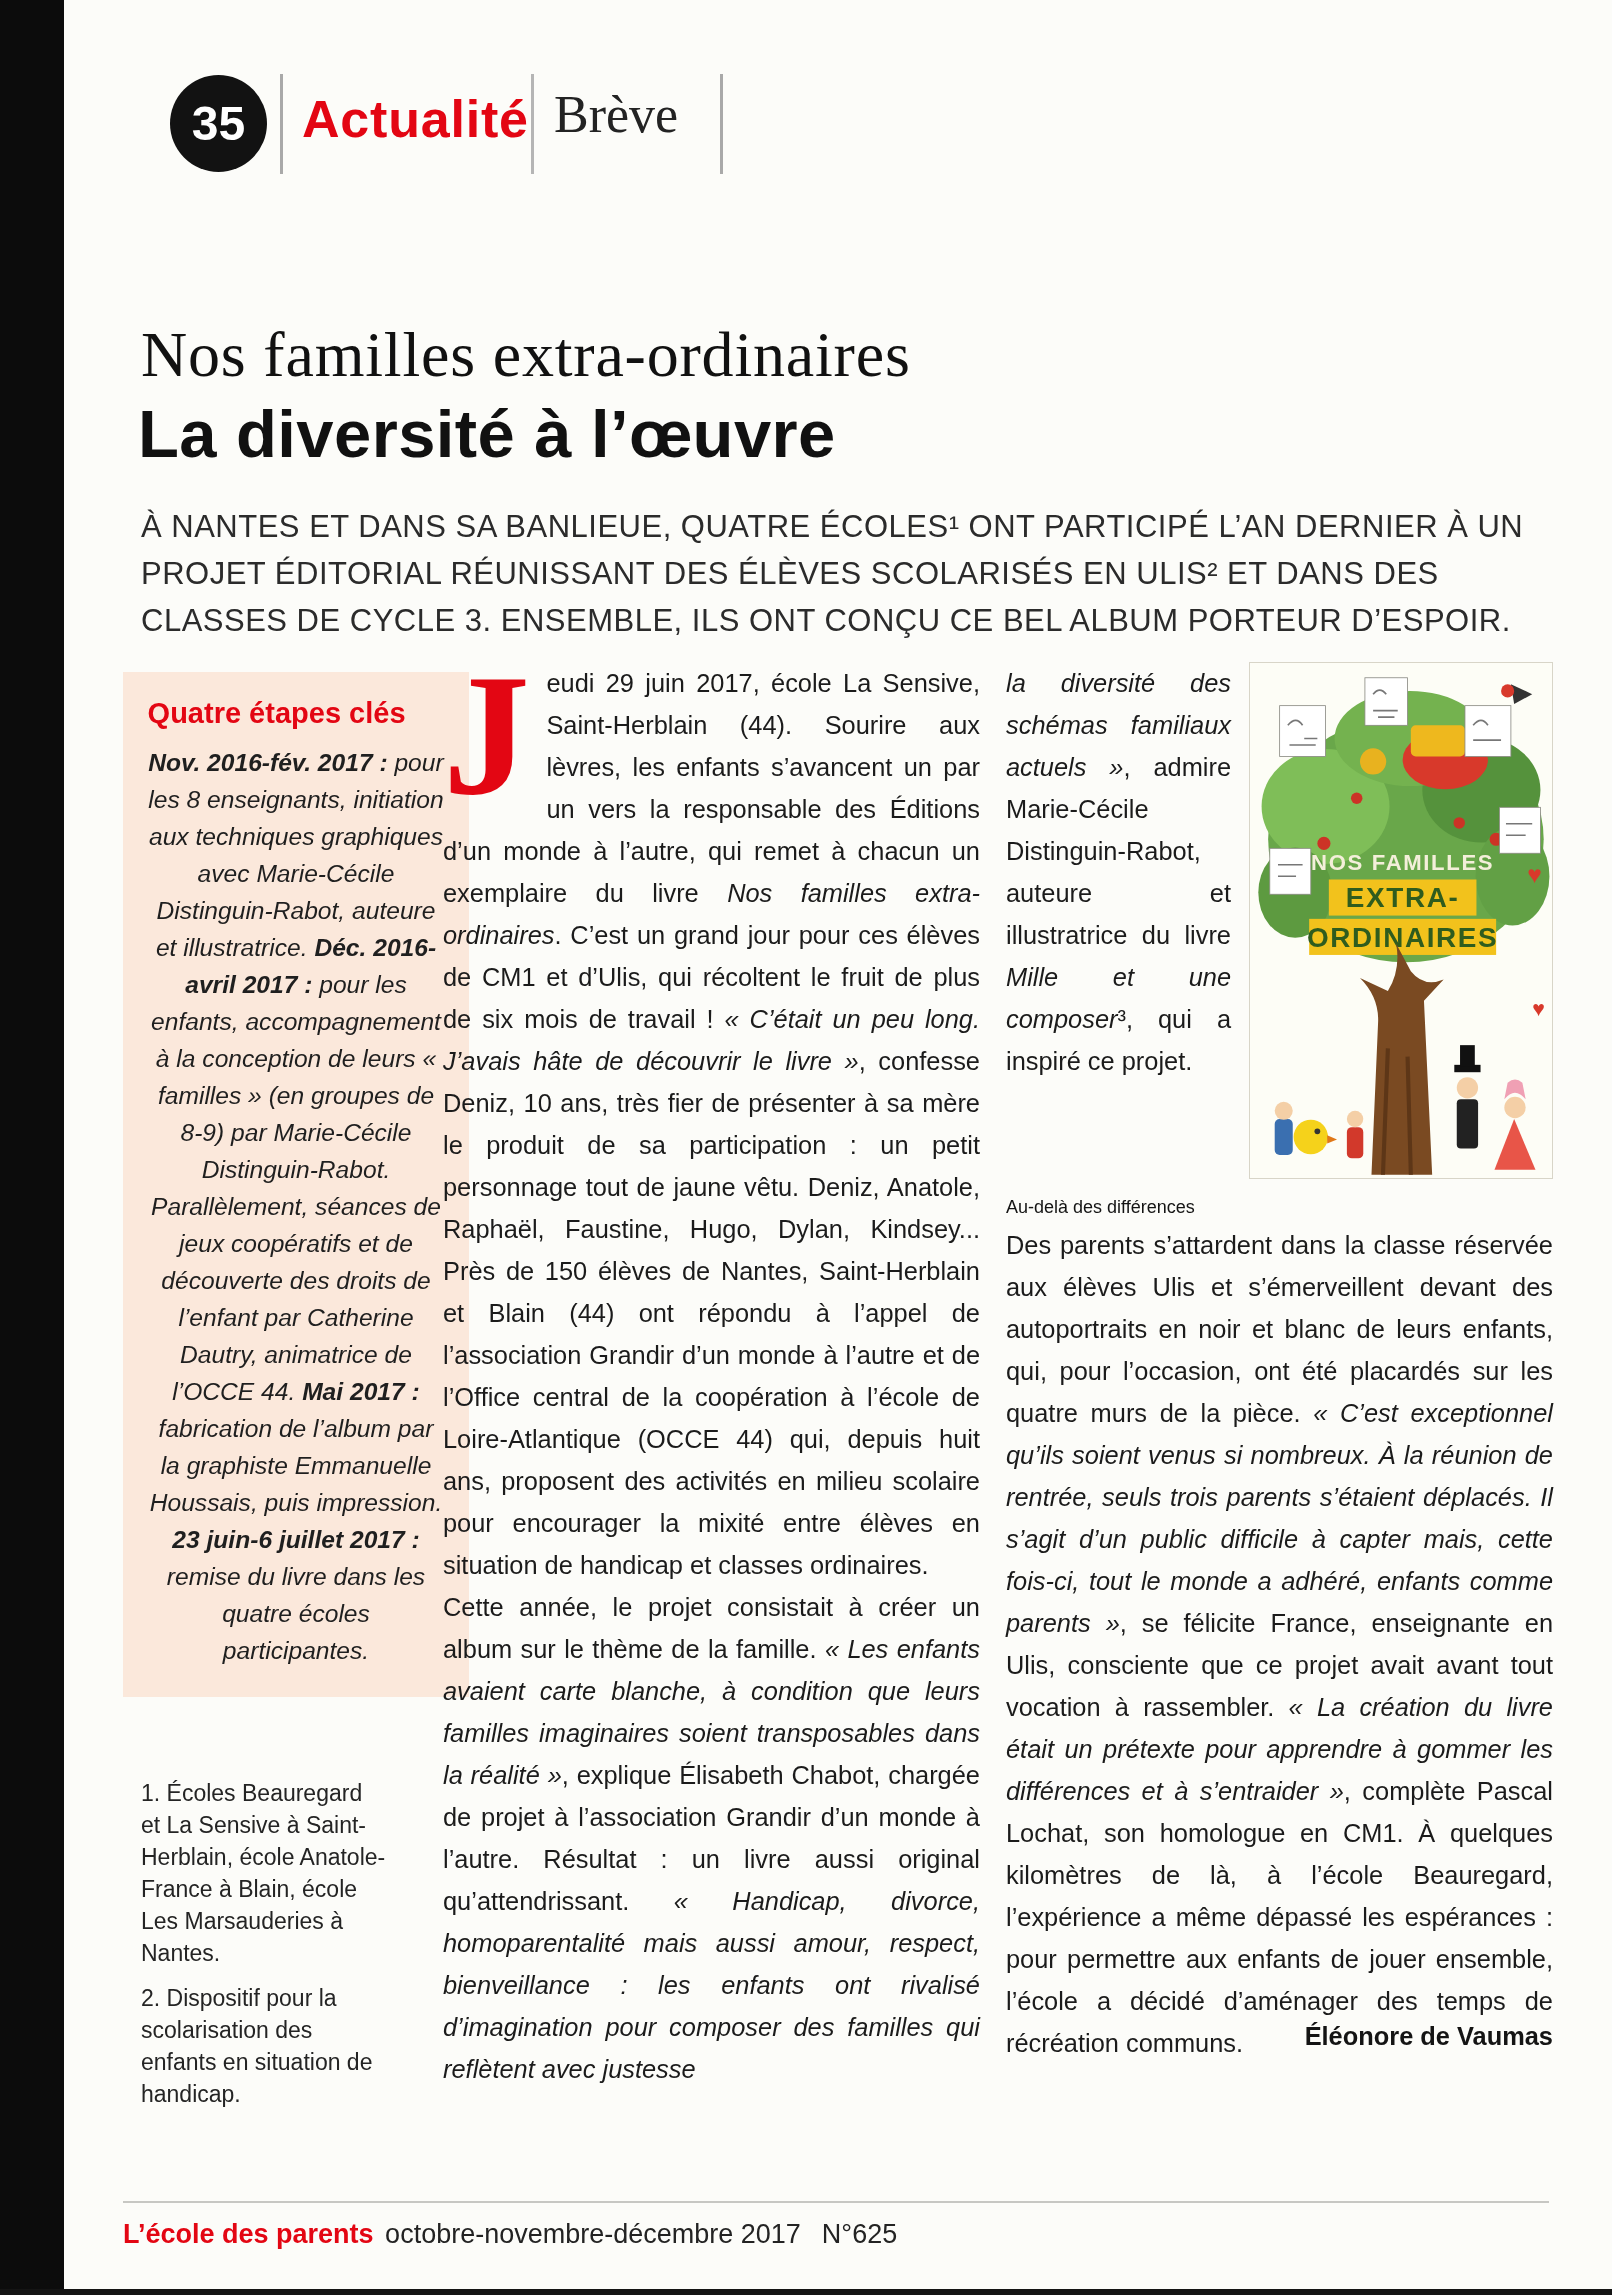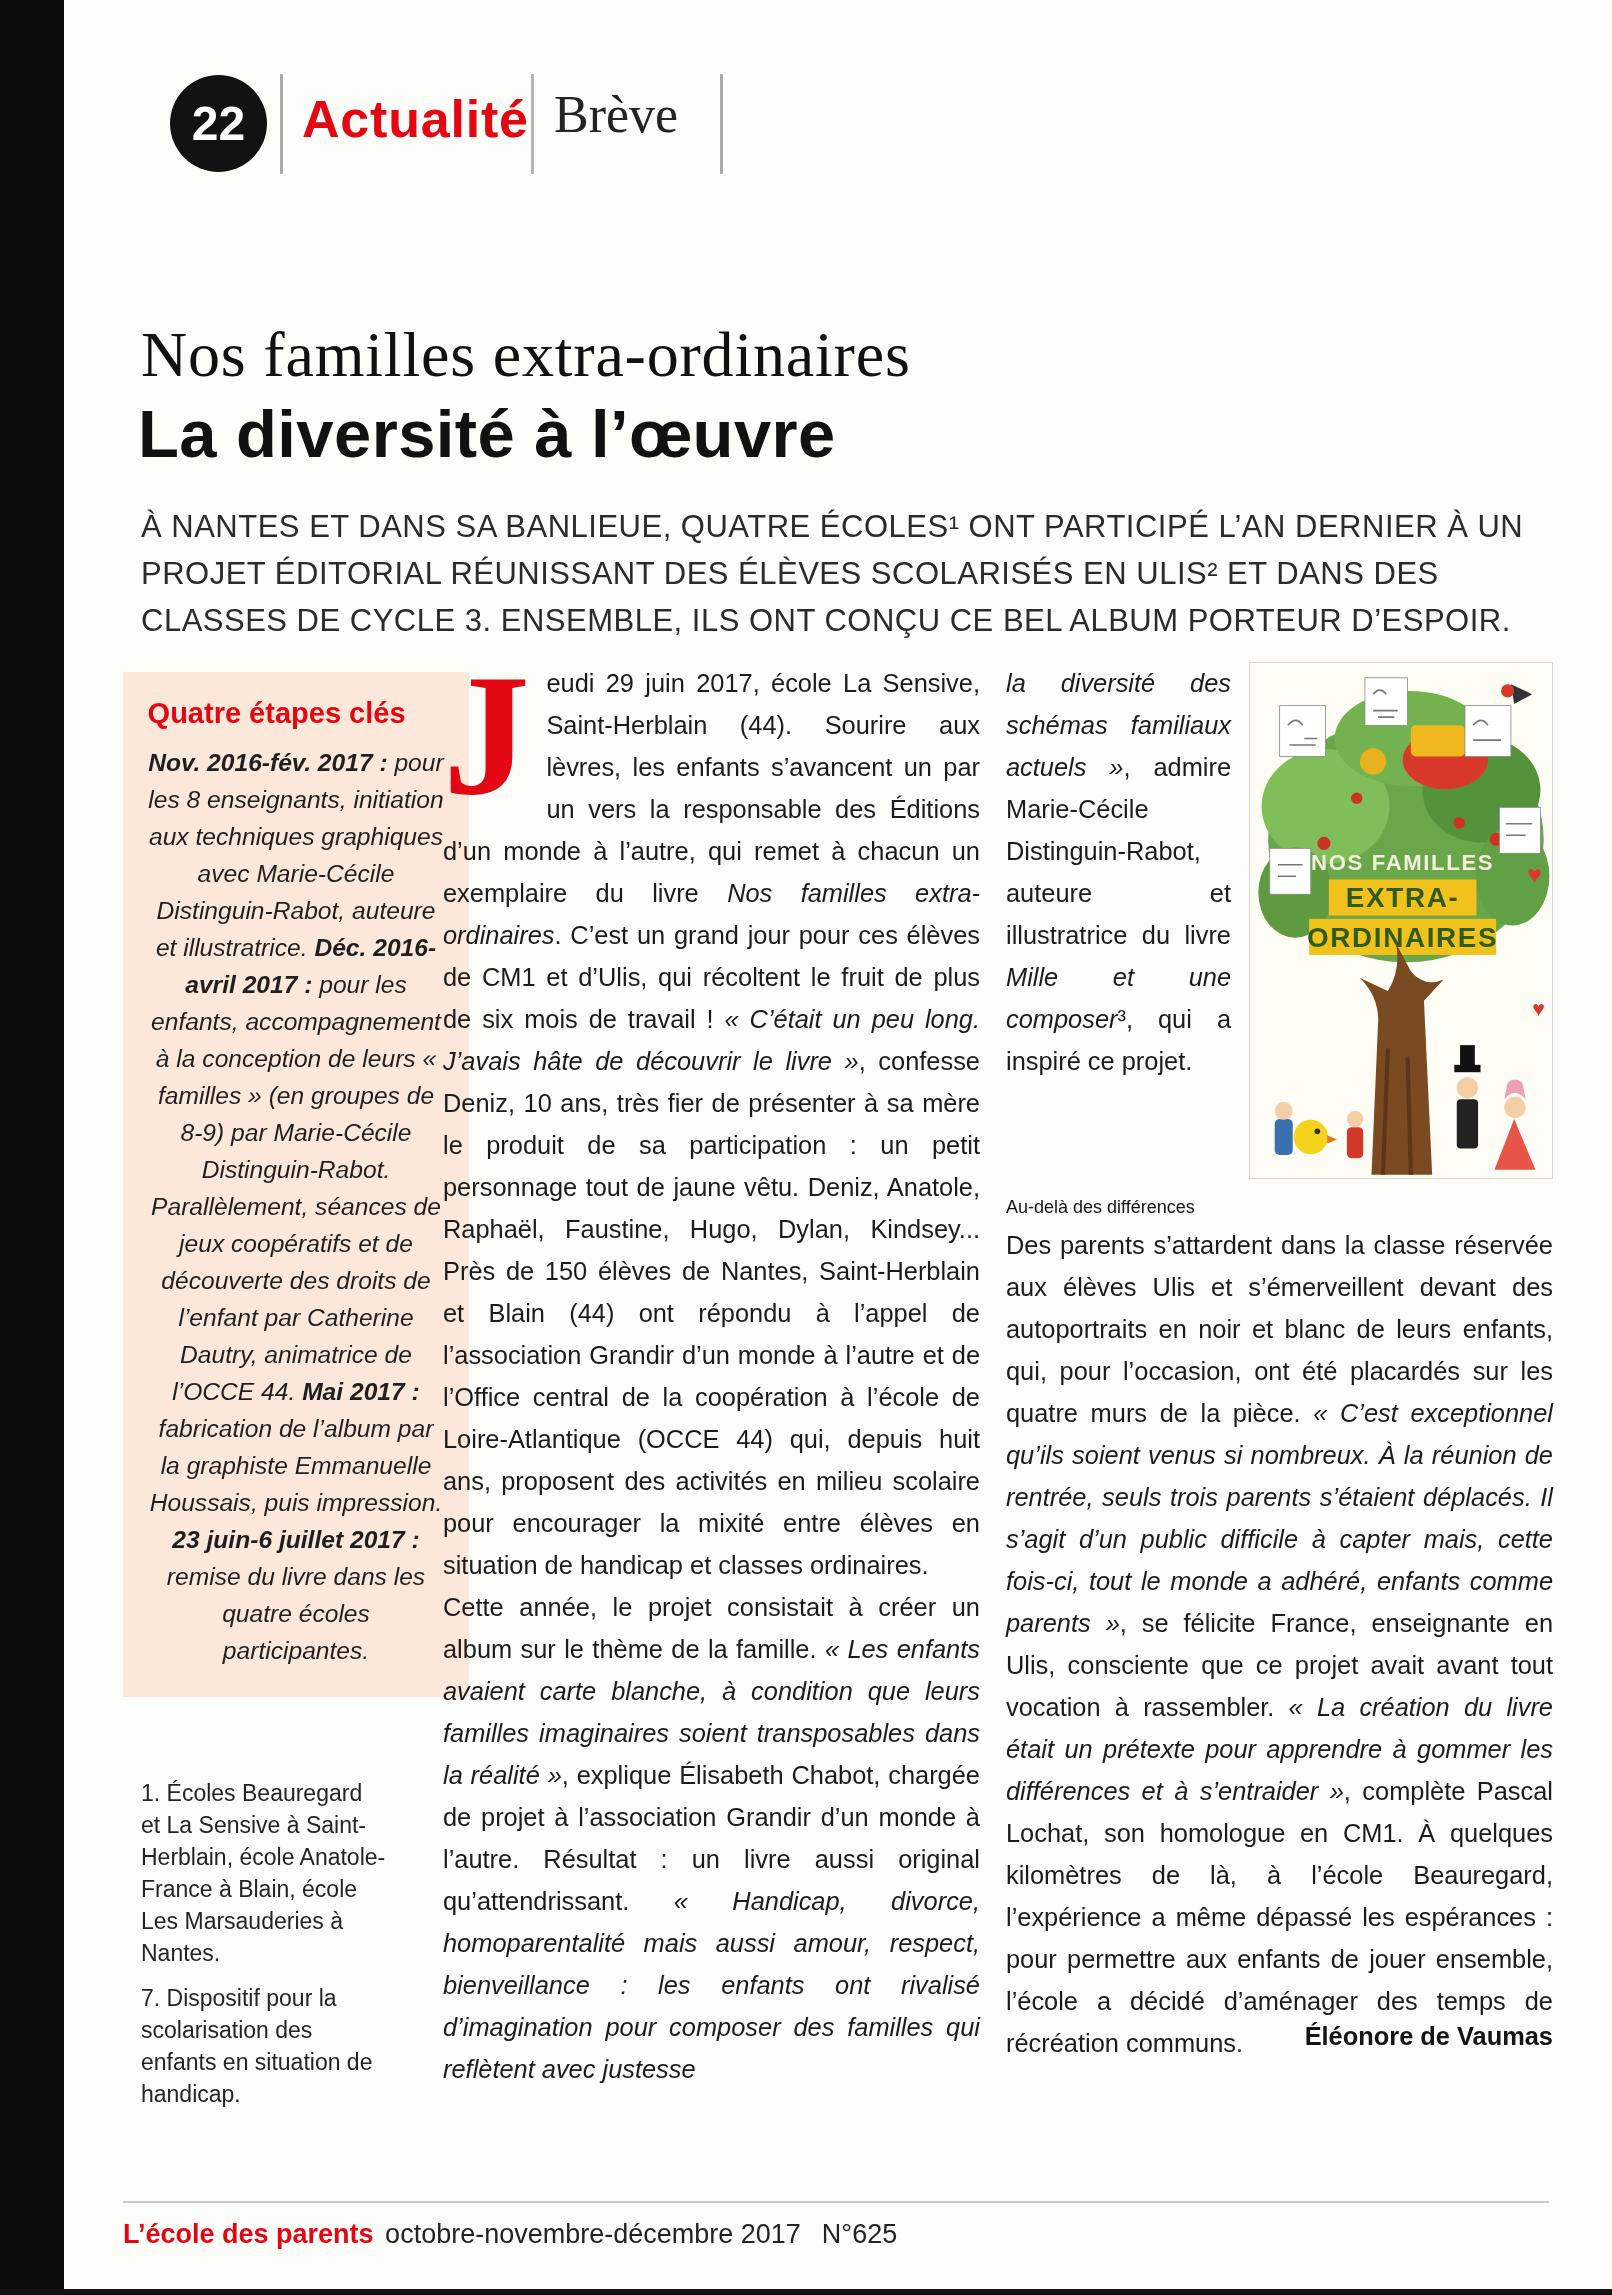--- a/index.html
+++ b/index.html
@@ -59,40 +59,40 @@
 </style>
 </head>
 <body>
 
 <div id="page">
 
   <div id="edge-left"></div>
   <div id="edge-bottom"></div>
 
   <div id="page-badge">
-    <span>22</span>
+    <span>35</span>
   </div>
   <div class="hdr-bar" id="bar1"></div>
   <div id="section-label">Actualité</div>
   <div class="hdr-bar" id="bar2"></div>
   <div id="rubric-label">Brève</div>
   <div class="hdr-bar" id="bar3"></div>
 
   <div id="article-kicker">Nos familles extra-ordinaires</div>
   <div id="article-title">La diversité à l’œuvre</div>
   <div id="standfirst">À NANTES ET DANS SA BANLIEUE, QUATRE ÉCOLES¹ ONT PARTICIPÉ L’AN DERNIER À UN PROJET ÉDITORIAL RÉUNISSANT DES ÉLÈVES SCOLARISÉS EN ULIS² ET DANS DES CLASSES DE CYCLE 3. ENSEMBLE, ILS ONT CONÇU CE BEL ALBUM PORTEUR D’ESPOIR.</div>
 
   <div id="sidebar-box">
     <div id="sidebar-title">Quatre étapes clés</div>
     <div id="sidebar-text"><span class="it bd">Nov. 2016-fév. 2017 : </span><span class="it">pour les 8 enseignants, initiation aux techniques graphiques avec Marie-Cécile Distinguin-Rabot, auteure et illustratrice. </span><span class="it bd">Déc. 2016-avril 2017 : </span><span class="it">pour les enfants, accompagnement à la conception de leurs « familles » (en groupes de 8-9) par Marie-Cécile Distinguin-Rabot. Parallèlement, séances de jeux coopératifs et de découverte des droits de l’enfant par Catherine Dautry, animatrice de l’OCCE 44. </span><span class="it bd">Mai 2017 : </span><span class="it">fabrication de l’album par la graphiste Emmanuelle Houssais, puis impression. </span><span class="it bd">23 juin-6 juillet 2017 : </span><span class="it">remise du livre dans les quatre écoles participantes.</span></div>
   </div>
 
   <div id="footnotes">
     <div class="footnote"><span>1. Écoles Beauregard et La Sensive à Saint-Herblain, école Anatole-France à Blain, école Les Marsauderies à Nantes.</span></div>
-    <div class="footnote"><span>7. Dispositif pour la scolarisation des enfants en situation de handicap.</span></div>
+    <div class="footnote"><span>2. Dispositif pour la scolarisation des enfants en situation de handicap.</span></div>
   </div>
 
   <div id="col-middle">
     <p class="body-p"><span class="dropcap">J</span><span><span>eudi 29 juin 2017, école La Sensive, Saint-Herblain (44). Sourire aux lèvres, les enfants s’avancent un par un vers la responsable des Éditions d’un monde à l’autre, qui remet à chacun un exemplaire du livre </span><span class="it">Nos familles extra-ordinaires</span><span>. C’est un grand jour pour ces élèves de CM1 et d’Ulis, qui récoltent le fruit de plus de six mois de travail ! </span><span class="it">« C’était un peu long. J’avais hâte de découvrir le livre »</span><span>, confesse Deniz, 10 ans, très fier de présenter à sa mère le produit de sa participation : un petit personnage tout de jaune vêtu. Deniz, Anatole, Raphaël, Faustine, Hugo, Dylan, Kindsey... Près de 150 élèves de Nantes, Saint-Herblain et Blain (44) ont répondu à l’appel de l’association Grandir d’un monde à l’autre et de l’Office central de la coopération à l’école de Loire-Atlantique (OCCE 44) qui, depuis huit ans, proposent des activités en milieu scolaire pour encourager la mixité entre élèves en situation de handicap et classes ordinaires.</span></span></p>
     <p class="body-p"><span><span>Cette année, le projet consistait à créer un album sur le thème de la famille. </span><span class="it">« Les enfants avaient carte blanche, à condition que leurs familles imaginaires soient transposables dans la réalité »</span><span>, explique Élisabeth Chabot, chargée de projet à l’association Grandir d’un monde à l’autre. Résultat : un livre aussi original qu’attendrissant. </span><span class="it">« Handicap, divorce, homoparentalité mais aussi amour, respect, bienveillance : les enfants ont rivalisé d’imagination pour composer des familles qui reflètent avec justesse</span></span></p>
   </div>
 
   <div id="col-right">
 
     <svg id="book-cover" viewBox="0 0 368 628" xmlns="http://www.w3.org/2000/svg">

